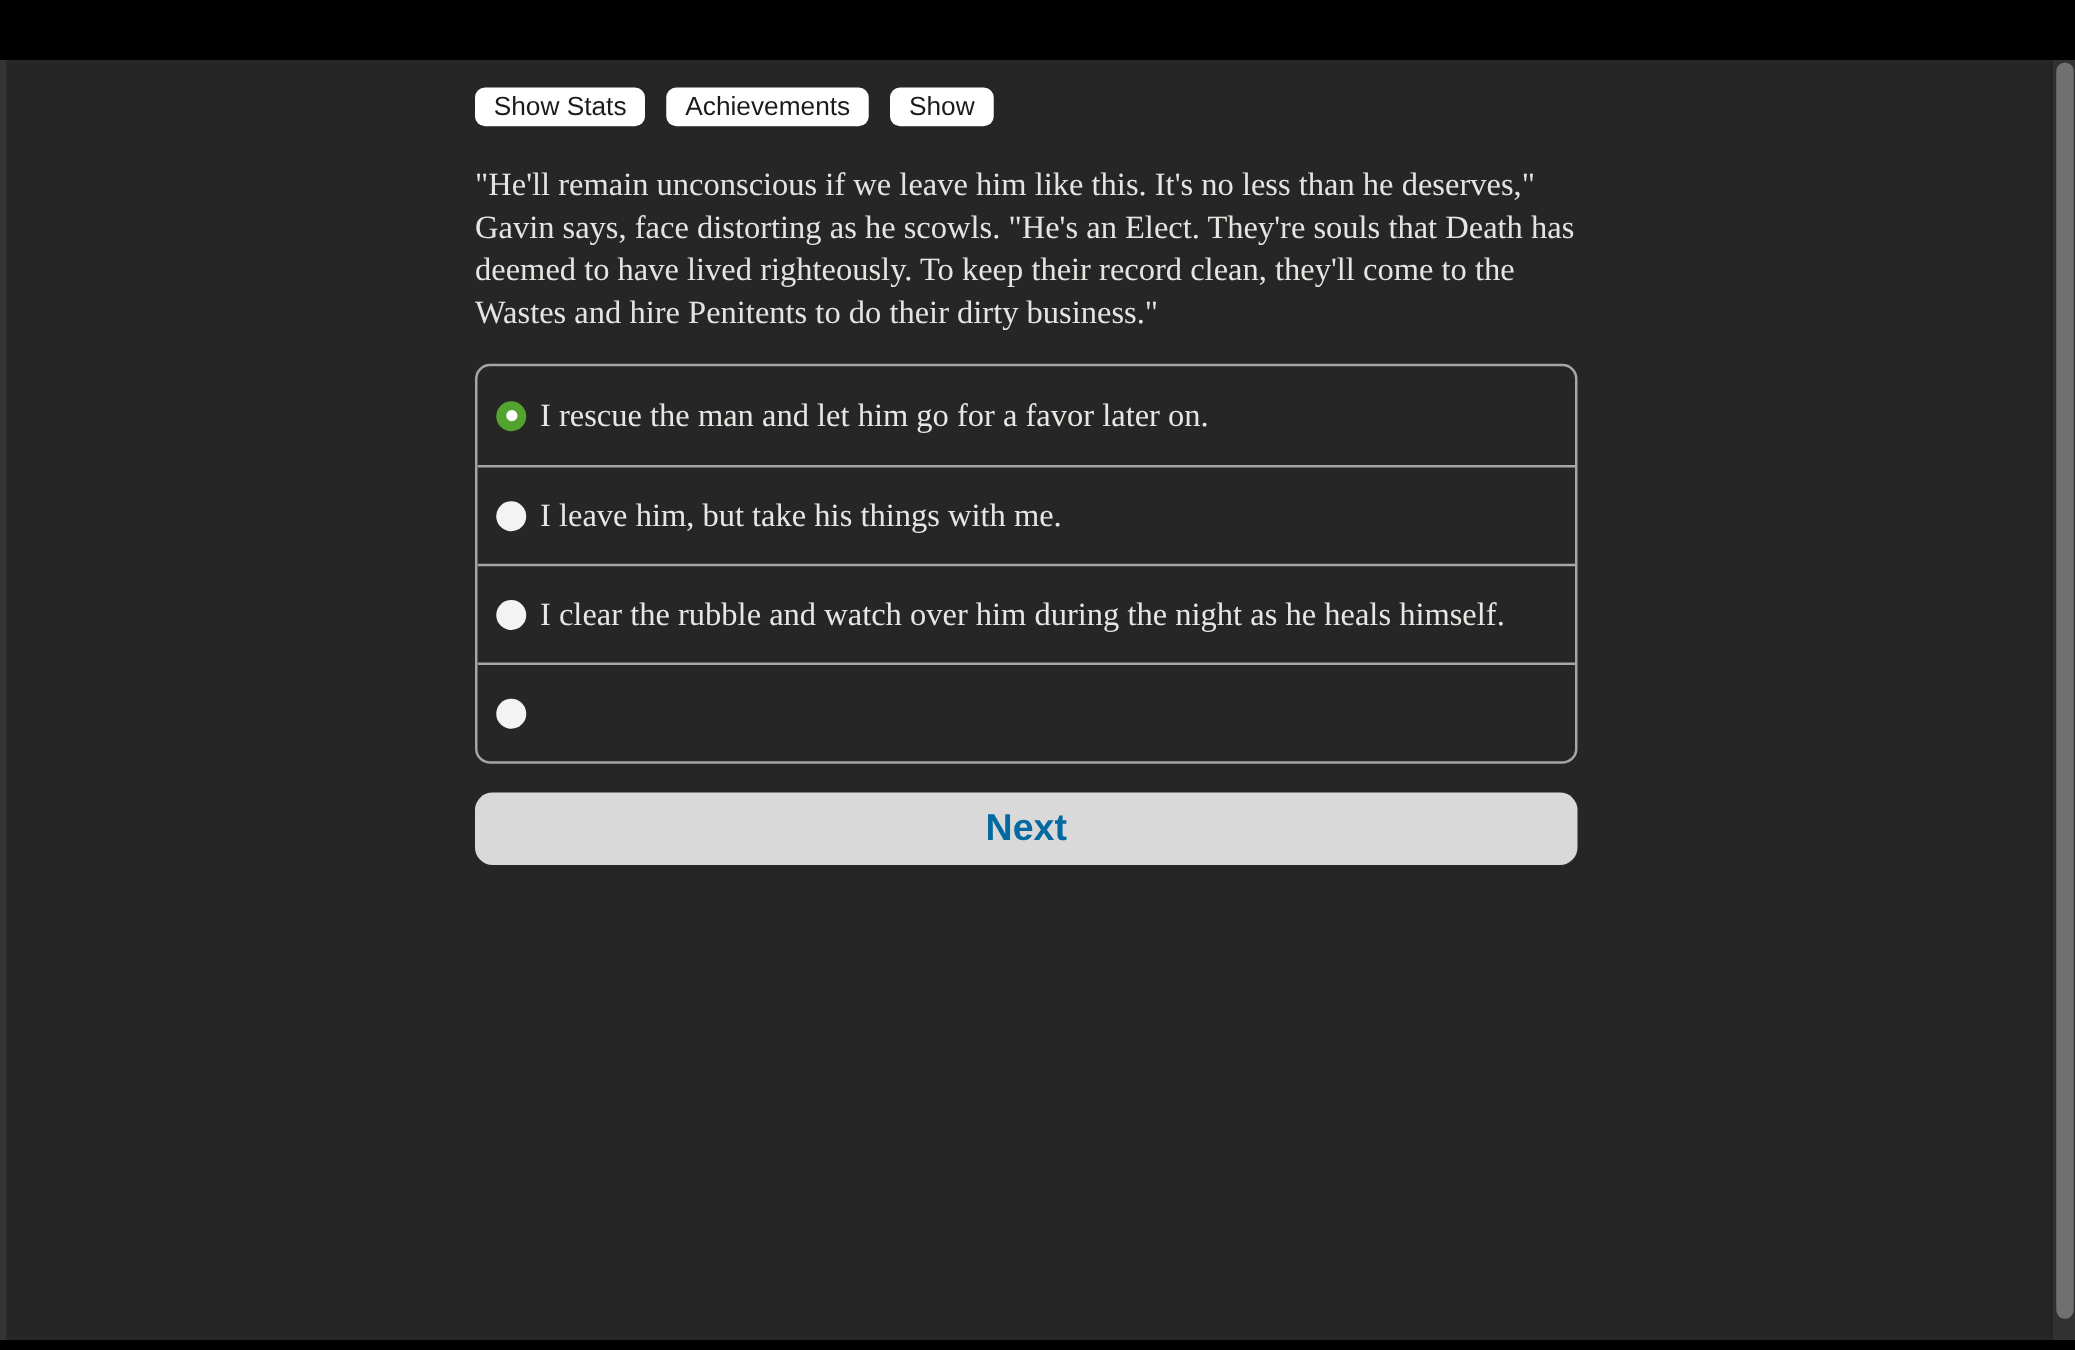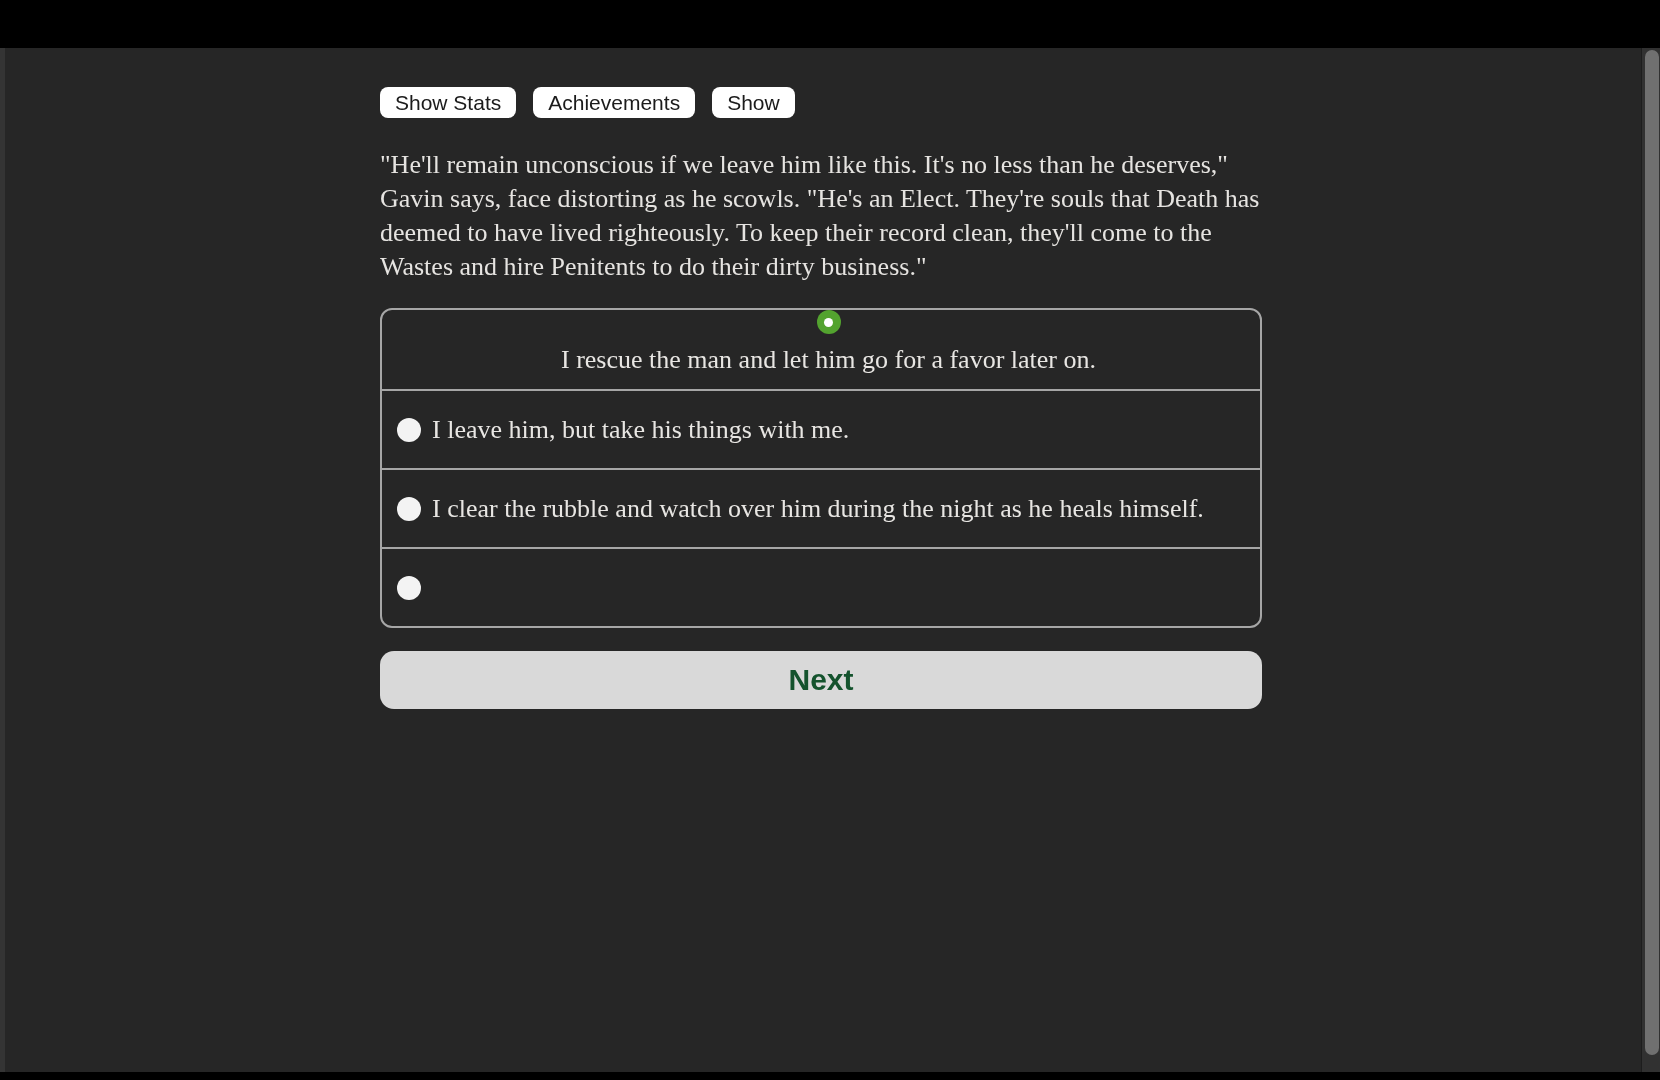--- a/index.html
+++ b/index.html
@@ -34,21 +34,21 @@
     position: absolute; top: 2px; left: 3px;
     width: 14px; height: 1005px;
     background: #707070;
     border-radius: 7px;
   }
   .content {
     position: absolute; left: 380px; top: 48px;
     width: 882px;
   }
   .toolbar {
-    margin-top: 39px;
+    margin-top: 22px;
     display: flex;
     gap: 17px;
   }
   .tb-btn {
     background: #ffffff;
     color: #1b1b1b;
     border: none;
     border-radius: 8px;
     height: 31px;
     padding: 0 15px;
@@ -75,21 +75,21 @@
   }
   .choice-row {
     height: 79px;
     display: flex;
     align-items: center;
     padding-left: 15px;
     gap: 11px;
     border-top: 2px solid #a6a6a6;
     cursor: pointer;
   }
-  .choice-row:first-child { border-top: none; flex-direction: column; }
+  .choice-row:first-child { border-top: none; }
   .radio {
     width: 24px; height: 24px;
     border-radius: 50%;
     background: #f3f3f3;
     flex: 0 0 auto;
     position: relative;
   }
   .radio.selected { background: #53a32f; }
   .radio.selected::after {
     content: "";
@@ -103,21 +103,21 @@
   .choice-label {
     font-family: "Liberation Serif", serif;
     font-size: 26px;
     color: #e8e6e3;
   }
   .next-btn {
     margin-top: 23px;
     width: 882px;
     height: 58px;
     background: #d9d9d9;
-    color: #14532d;
+    color: #0369a1;
     border: none;
     border-radius: 14px;
     font-family: "Liberation Sans", sans-serif;
     font-size: 30px;
     font-weight: 700;
     display: flex;
     align-items: center;
     justify-content: center;
     cursor: pointer;
   }

